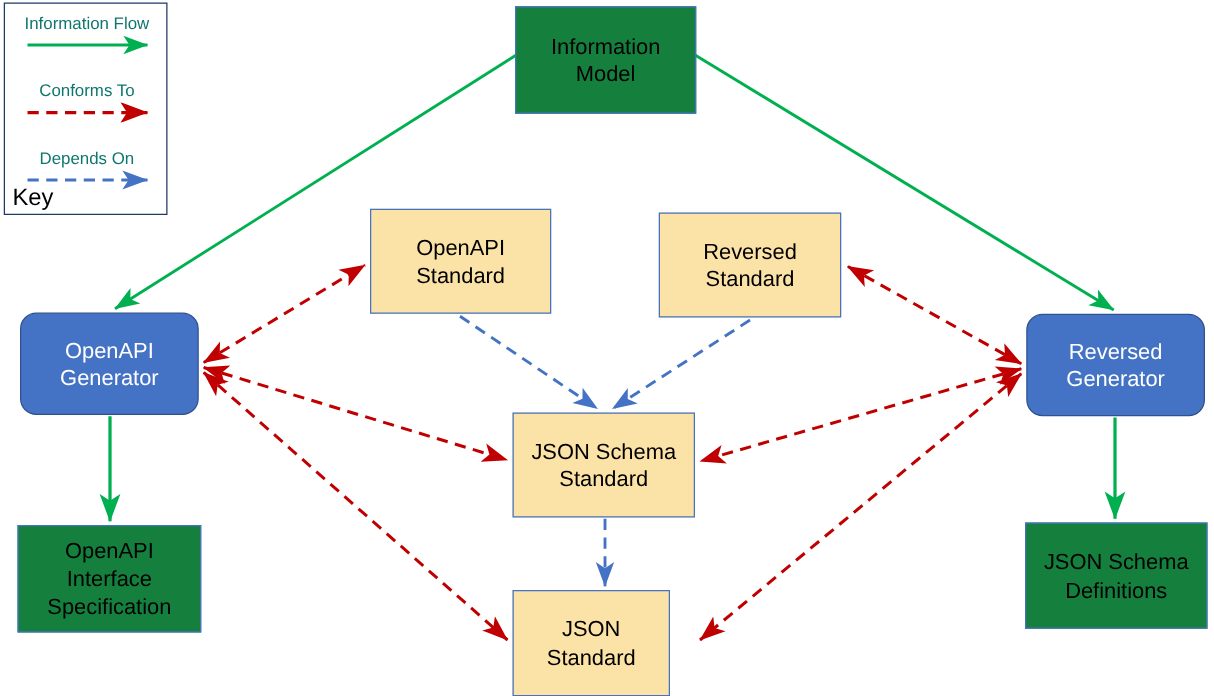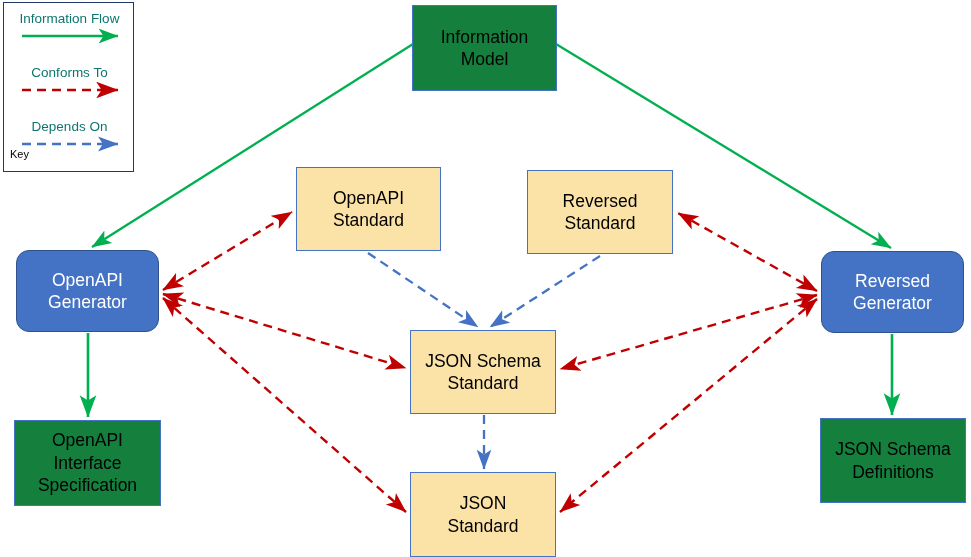--- a/index.html
+++ b/index.html
@@ -79,21 +79,21 @@
     display:block;
     width:131px; height:16px;
     margin-top:1px;
   }
   #legend-flow{ top:8px; }
   #legend-conforms{ top:62px; }
   #legend-depends{ top:116px; }
   #legend-key{
     position:absolute;
     left:6px; top:145px;
-    font-size:11px;
+    font-size:19px;
     color:#000000;
   }
 </style>
 </head>
 <body>
 
 <div id="canvas">
 
   <svg id="edges" viewBox="0 0 971 557" width="971" height="557">
     <defs>
@@ -172,21 +172,21 @@
     <span class="label">OpenAPI
 Interface
 Specification</span>
   </div>
 
   <div class="node node-green" style="left:820px;top:418px;width:146px;height:85px;">
     <span class="label">JSON Schema
 Definitions</span>
   </div>
 
-  <div class="node node-yellow" style="left:410px;top:472px;width:146px;height:85px;">
+  <div class="node node-yellow" style="left:410px;top:472px;width:126px;height:85px;">
     <span class="label">JSON
 Standard</span>
   </div>
 
   <div id="legend">
 
     <div class="legend-entry" id="legend-flow">
       <span class="legend-text">Information Flow</span>
       <svg class="legend-swatch" viewBox="0 0 131 16" width="131" height="16">
         <line x1="18" y1="8" x2="114" y2="8" stroke="#00B050" stroke-width="2.3" marker-end="url(#ah-green)"></line>

